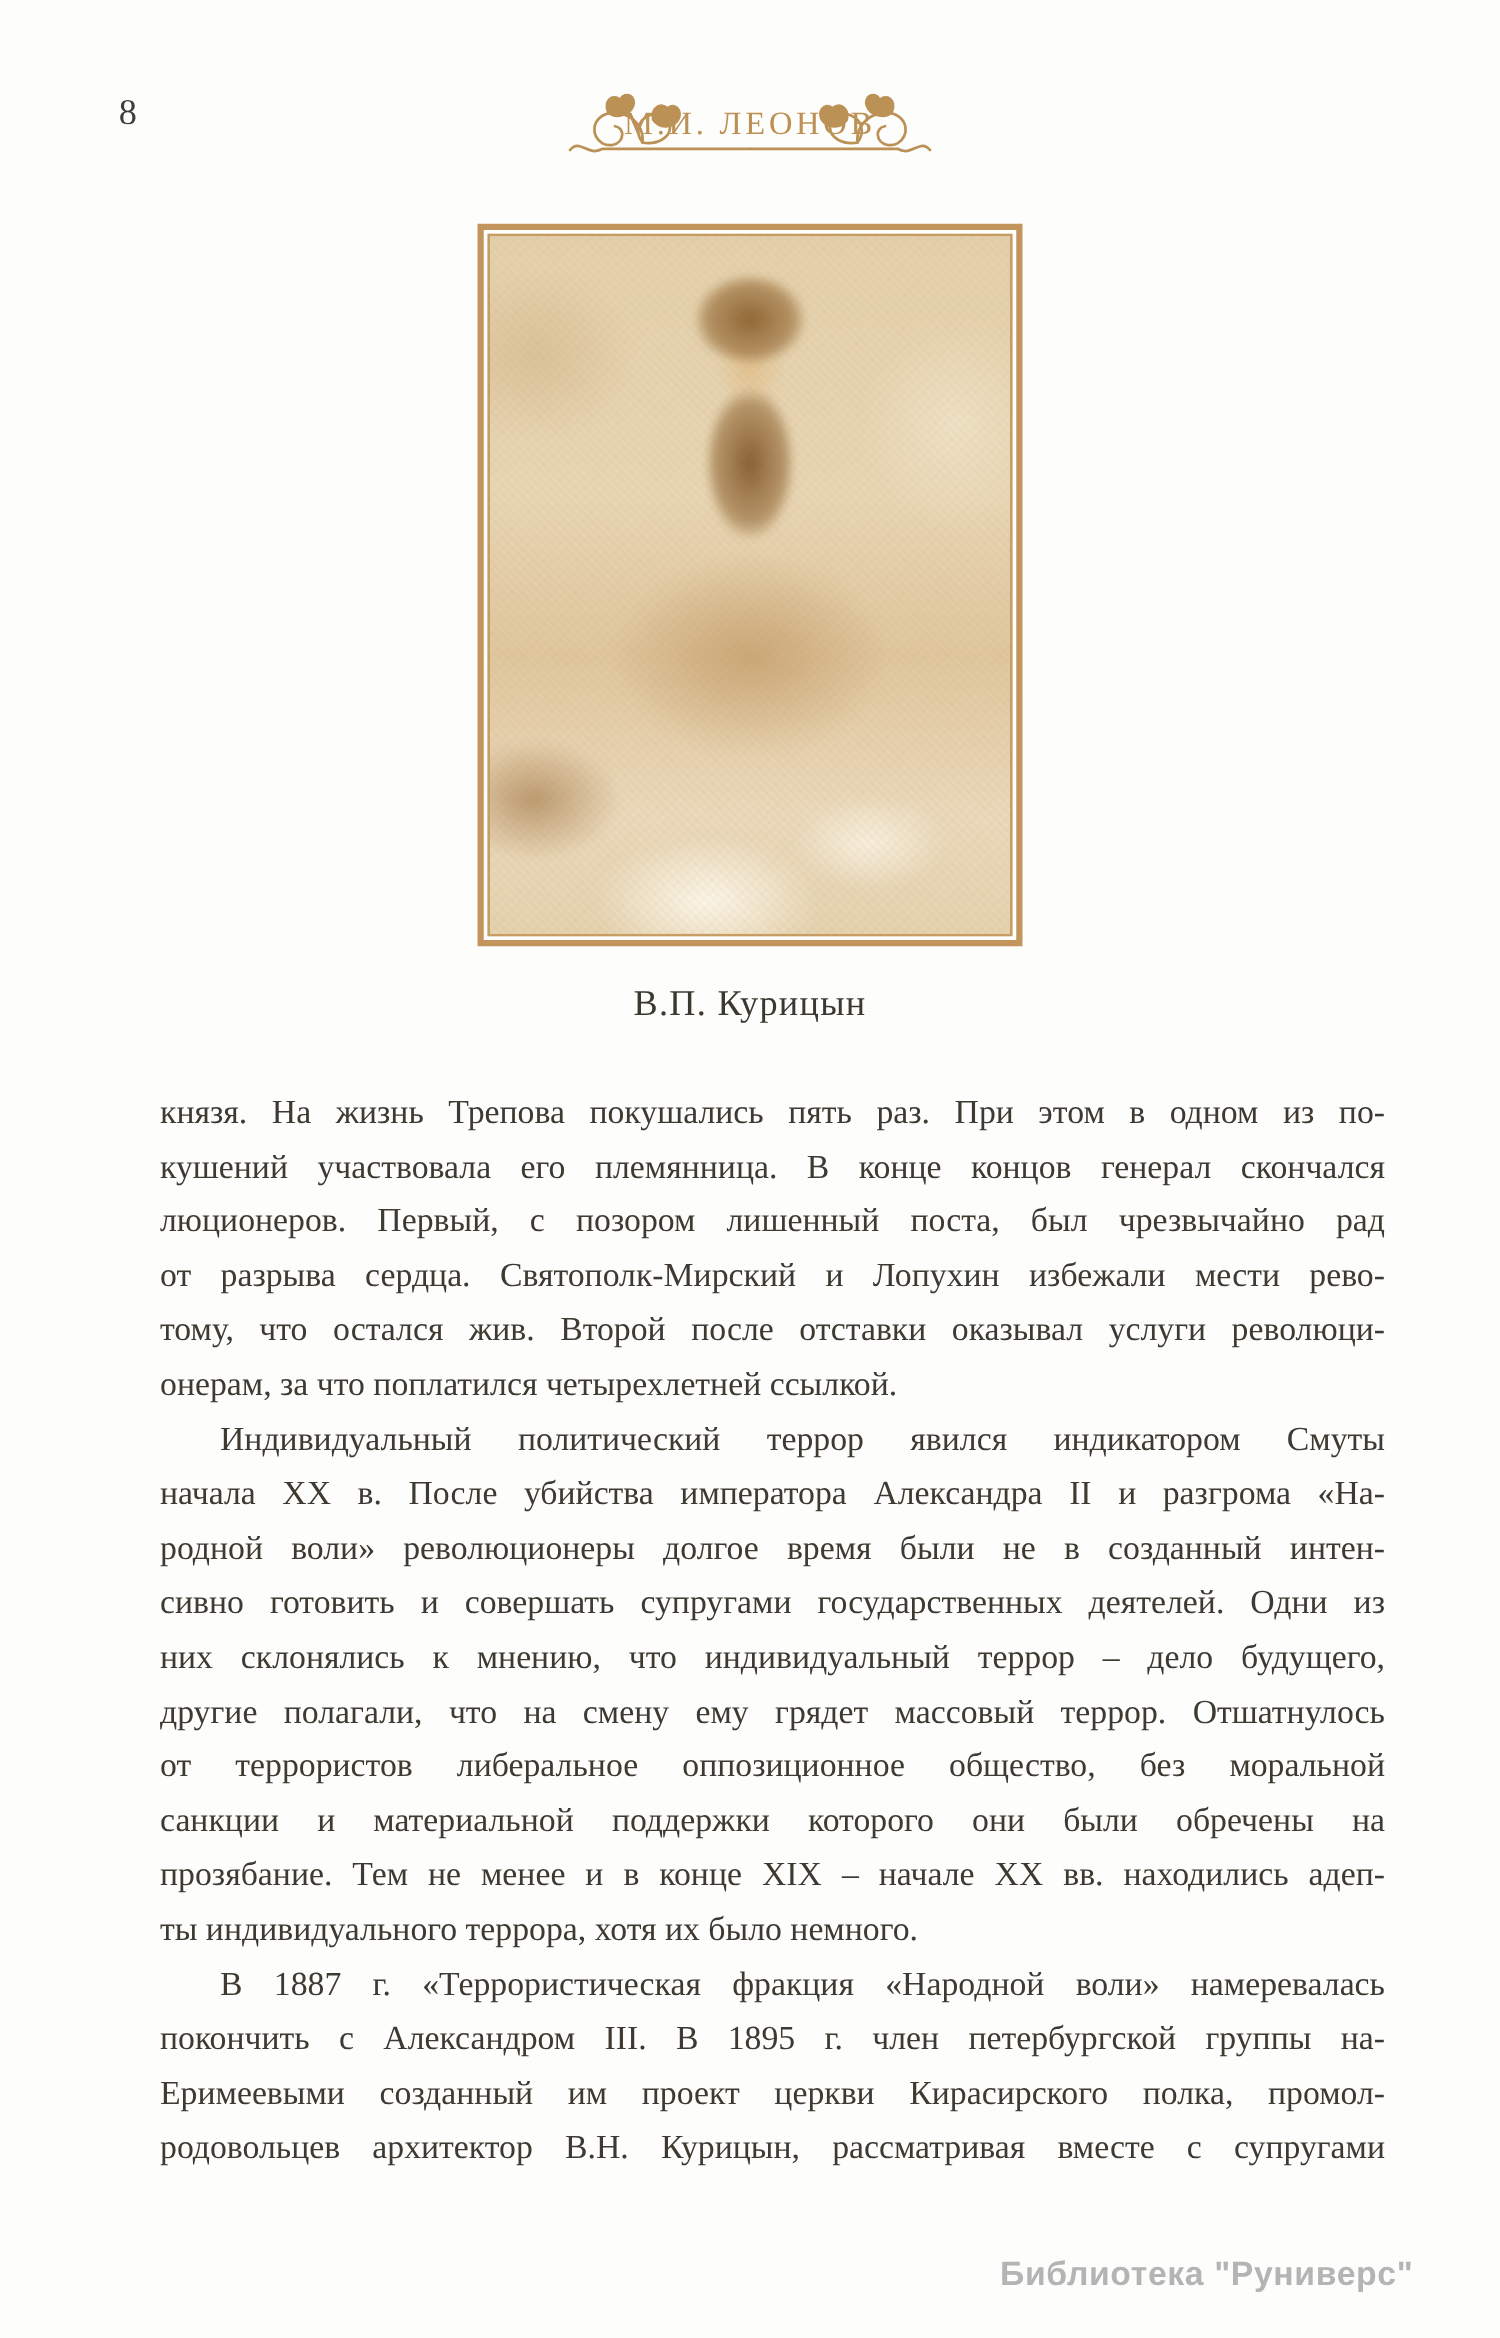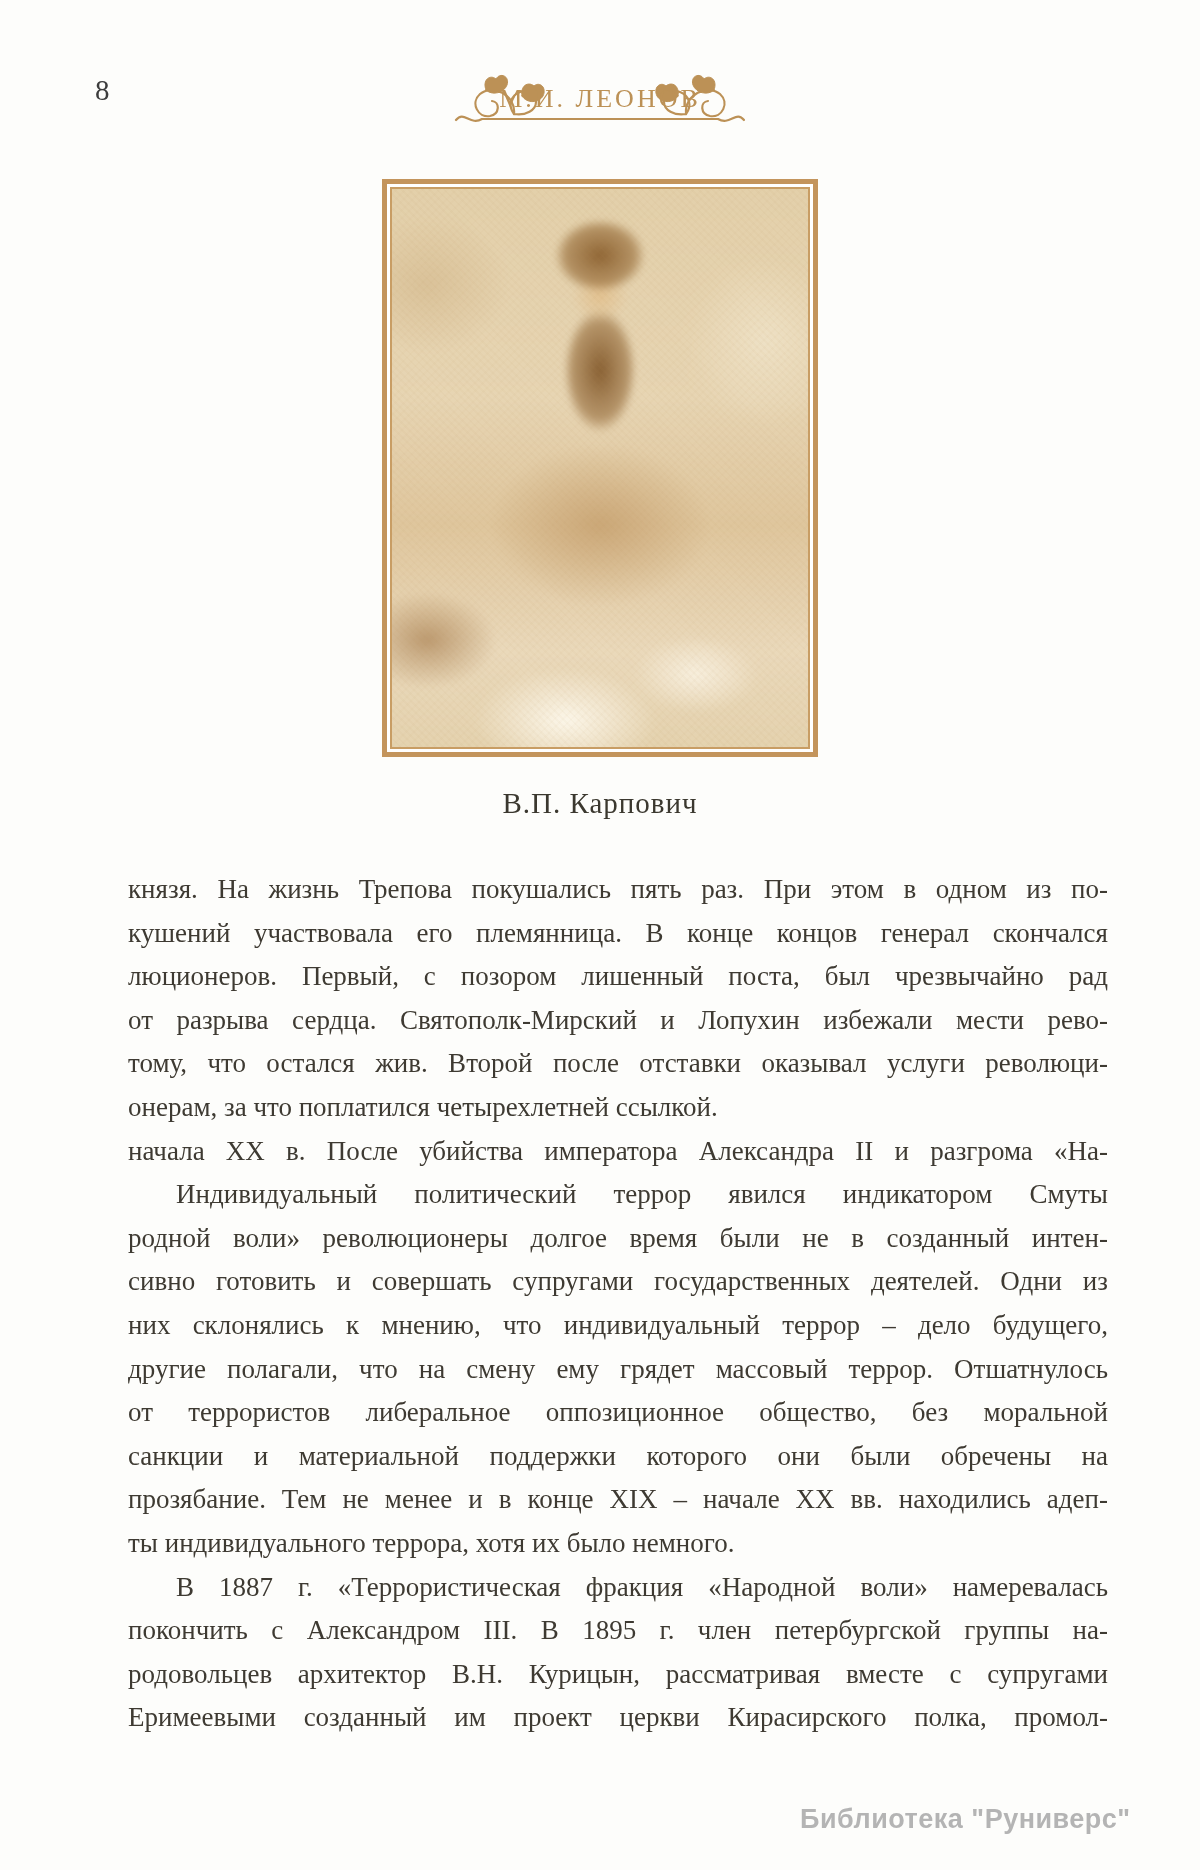--- a/index.html
+++ b/index.html
@@ -108,40 +108,40 @@
 
   <figure class="photo-figure" style="margin:0;">
     <div class="photo-frame">
       <div class="photo-inner">
         <div class="photo"></div>
         <div class="photo-texture"></div>
       </div>
     </div>
   </figure>
 
-  <div class="figure-caption">В.П. Карпович</div>
+  <div class="figure-caption">В.П. Курицын</div>
 
   <div class="body-text">
       <div class="body-line">князя. На жизнь Трепова покушались пять раз. При этом в одном из по-</div>
       <div class="body-line">кушений участвовала его племянница. В конце концов генерал скончался</div>
       <div class="body-line">люционеров. Первый, с позором лишенный поста, был чрезвычайно рад</div>
       <div class="body-line">от разрыва сердца. Святополк-Мирский и Лопухин избежали мести рево-</div>
       <div class="body-line">тому, что остался жив. Второй после отставки оказывал услуги революци-</div>
       <div class="body-line para-end">онерам, за что поплатился четырехлетней ссылкой.</div>
+      <div class="body-line indent">Индивидуальный политический террор явился индикатором Смуты</div>
       <div class="body-line">начала XX в. После убийства императора Александра II и разгрома «На-</div>
-      <div class="body-line indent">Индивидуальный политический террор явился индикатором Смуты</div>
       <div class="body-line">родной воли» революционеры долгое время были не в созданный интен-</div>
       <div class="body-line">сивно готовить и совершать супругами государственных деятелей. Одни из</div>
       <div class="body-line">них склонялись к мнению, что индивидуальный террор – дело будущего,</div>
       <div class="body-line">другие полагали, что на смену ему грядет массовый террор. Отшатнулось</div>
       <div class="body-line">от террористов либеральное оппозиционное общество, без моральной</div>
       <div class="body-line">санкции и материальной поддержки которого они были обречены на</div>
       <div class="body-line">прозябание. Тем не менее и в конце XIX – начале XX вв. находились адеп-</div>
       <div class="body-line para-end">ты индивидуального террора, хотя их было немного.</div>
       <div class="body-line indent">В 1887 г. «Террористическая фракция «Народной воли» намеревалась</div>
       <div class="body-line">покончить с Александром III. В 1895 г. член петербургской группы на-</div>
+      <div class="body-line">Еримеевыми созданный им проект церкви Кирасирского полка, промол-</div>
       <div class="body-line">родовольцев архитектор В.Н. Курицын, рассматривая вместе с супругами</div>
-      <div class="body-line">Еримеевыми созданный им проект церкви Кирасирского полка, промол-</div>
     </div>
 
   <div class="watermark">Библиотека "Руниверс"</div>
 
 </div>
 
 </body></html>

